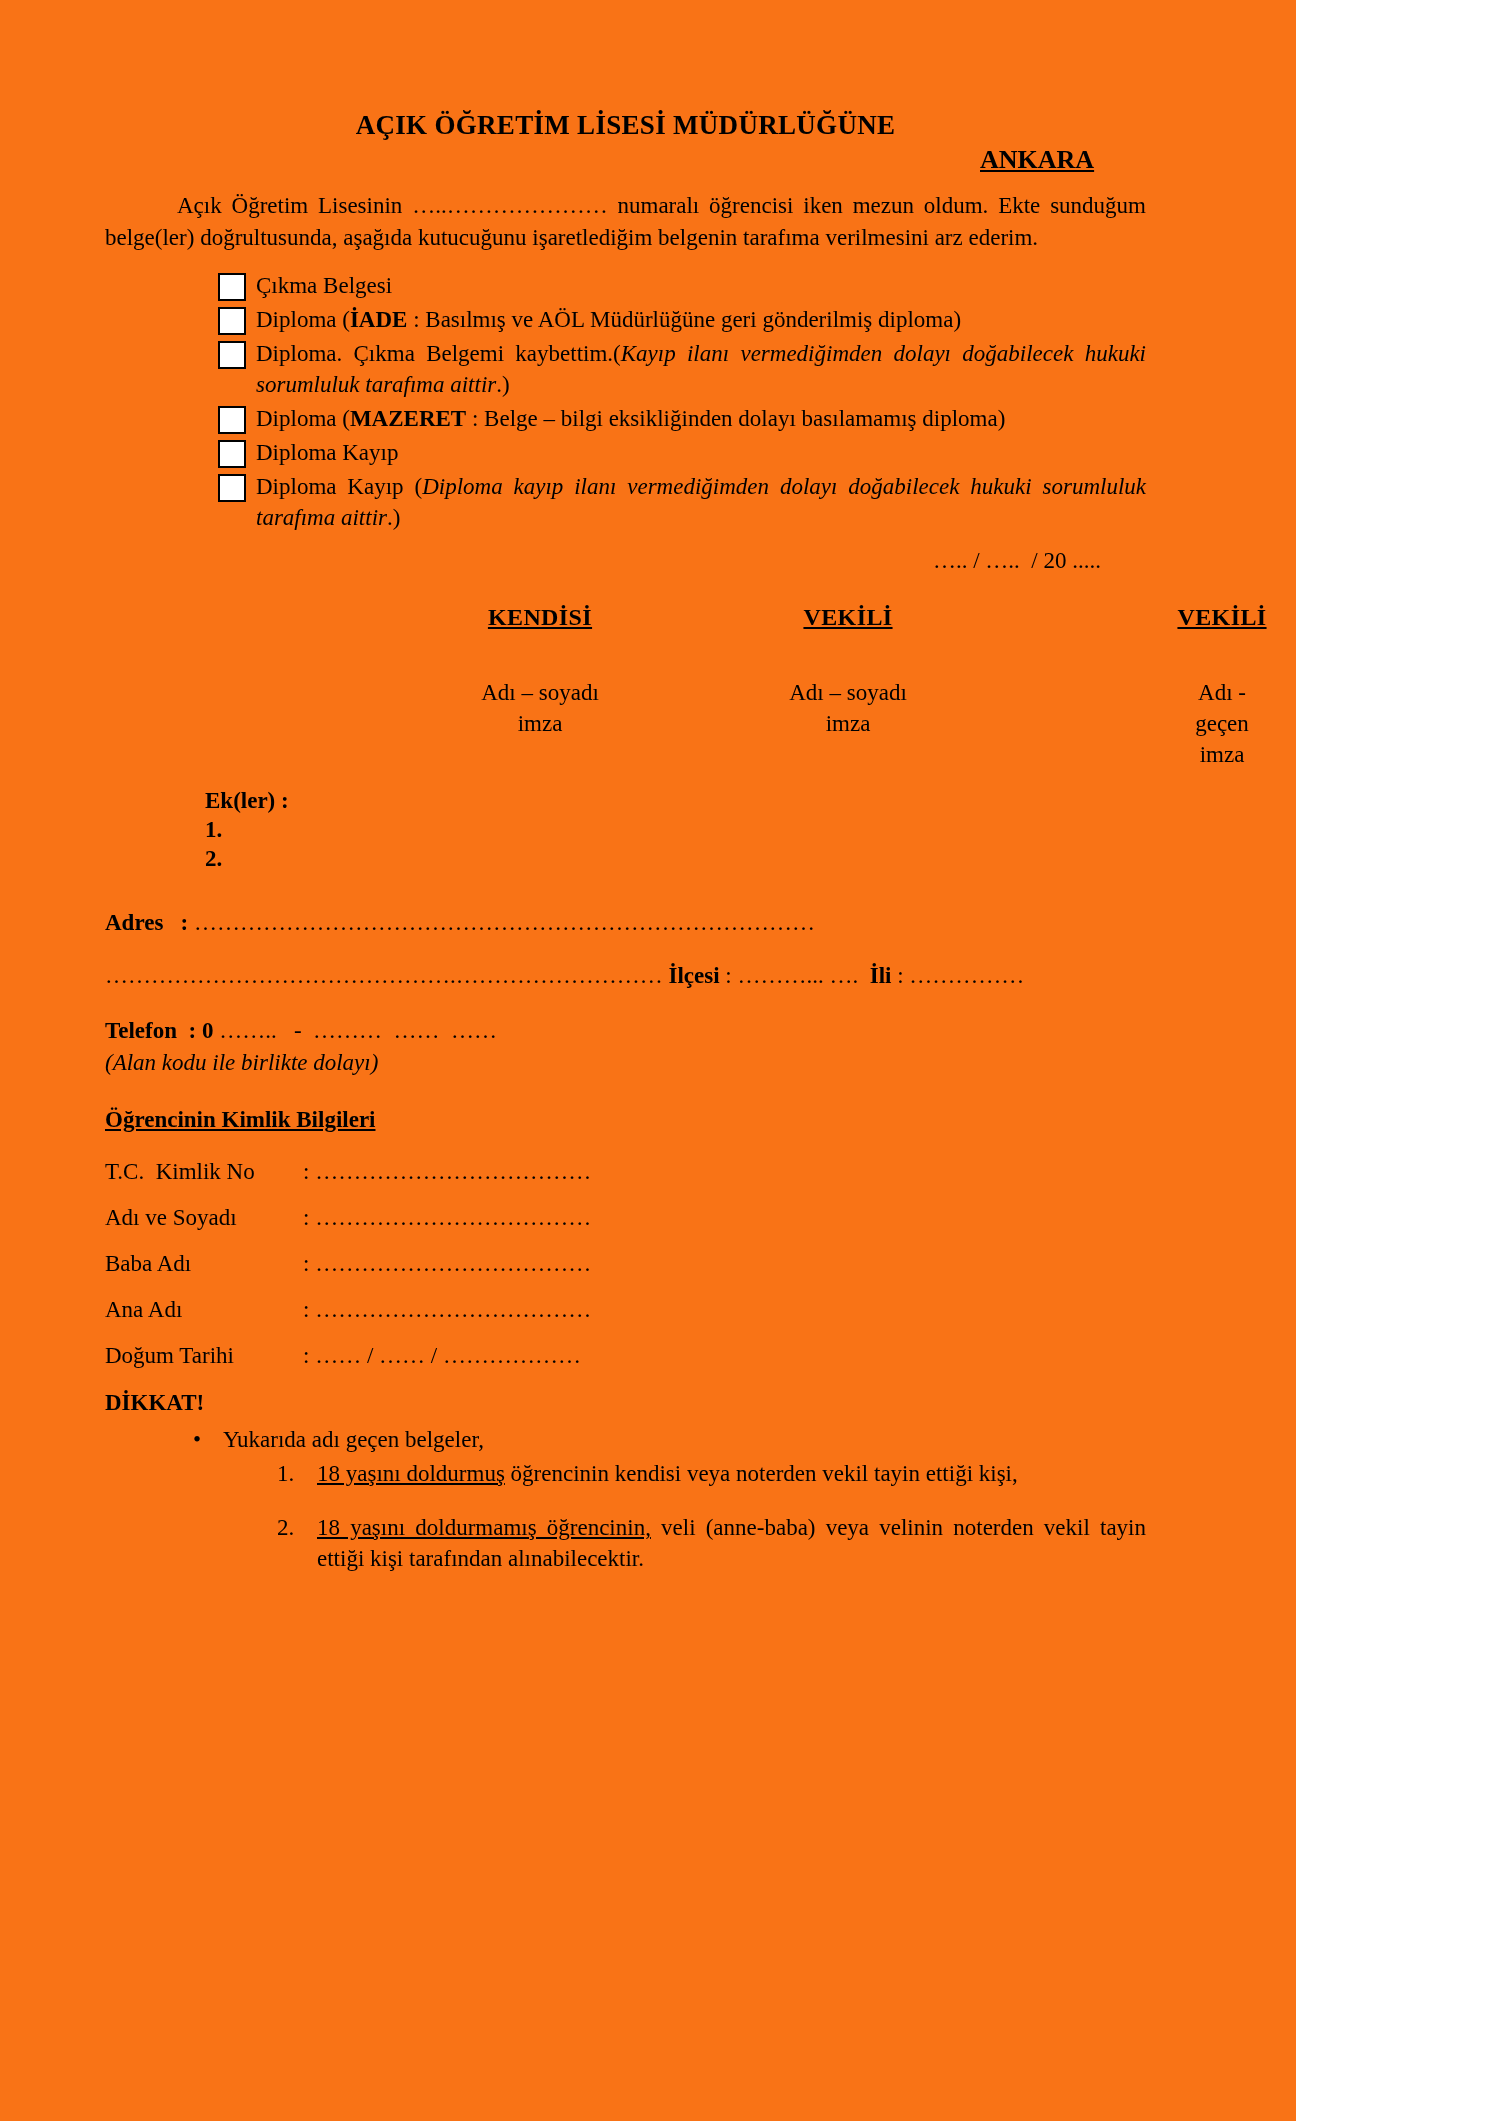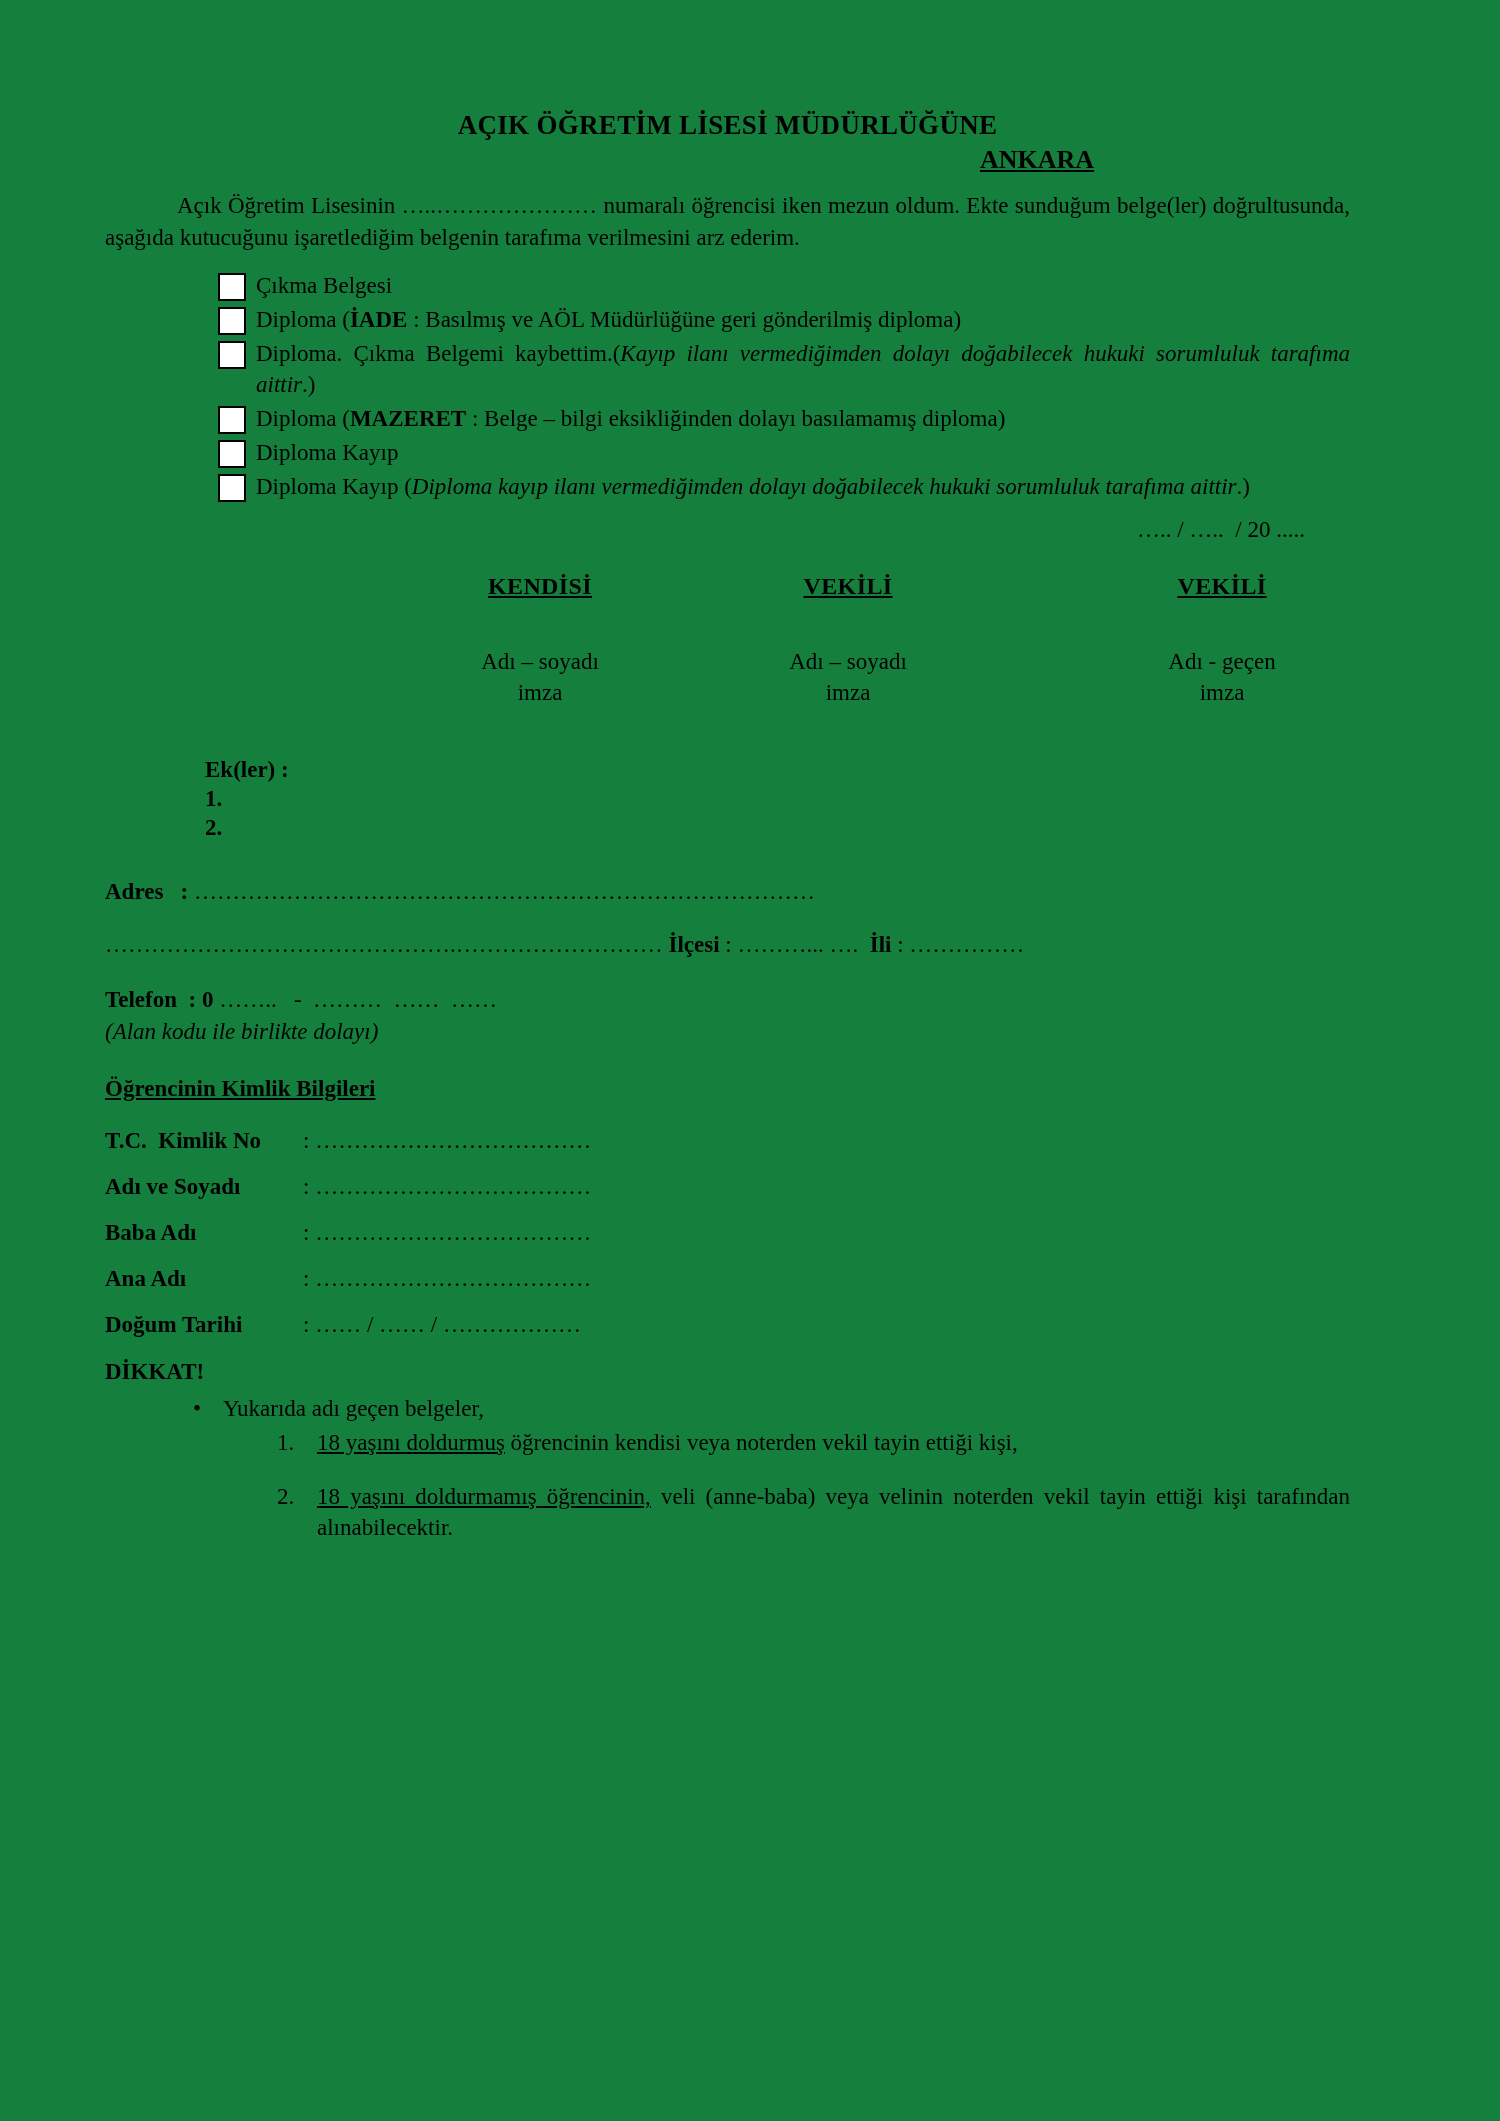--- a/index.html
+++ b/index.html
@@ -1,23 +1,23 @@
 <!DOCTYPE html>
 <html><head>
 <meta charset="utf-8">
 <style>
   html, body {
     margin: 0;
     padding: 0;
     background: #ffffff;
   }
   .page {
-    width: 1500px;
+    width: 1296px;
     height: 2121px;
-    background: #15803d;
+    background: #f97316;
     color: #000000;
     font-family: "Liberation Serif", serif;
     font-size: 23px;
     line-height: 31px;
     padding: 108px 150px 0 105px;
     box-sizing: border-box;
     position: relative;
     overflow: hidden;
   }
   [data-bind], [data-bind-rich], [data-bind-rich] span { white-space: pre-wrap; }
@@ -99,21 +99,21 @@
   .id-header {
     margin-top: 26px;
     font-weight: bold;
     text-decoration: underline;
   }
   .id-rows { margin-top: 22px; }
   .id-row { margin-bottom: 16px; line-height: 30px; }
   .id-label {
     display: inline-block;
     width: 198px;
-    font-weight: bold;
+    font-weight: normal;
   }
   .attn { margin-top: 16px; }
   .attn-header { font-weight: bold; }
   .attn-bullet {
     margin: 6px 0 0 88px;
     position: relative;
     padding-left: 30px;
   }
   .bullet-dot { position: absolute; left: 0; top: 0; }
   .attn-items { margin: 3px 0 0 172px; }

